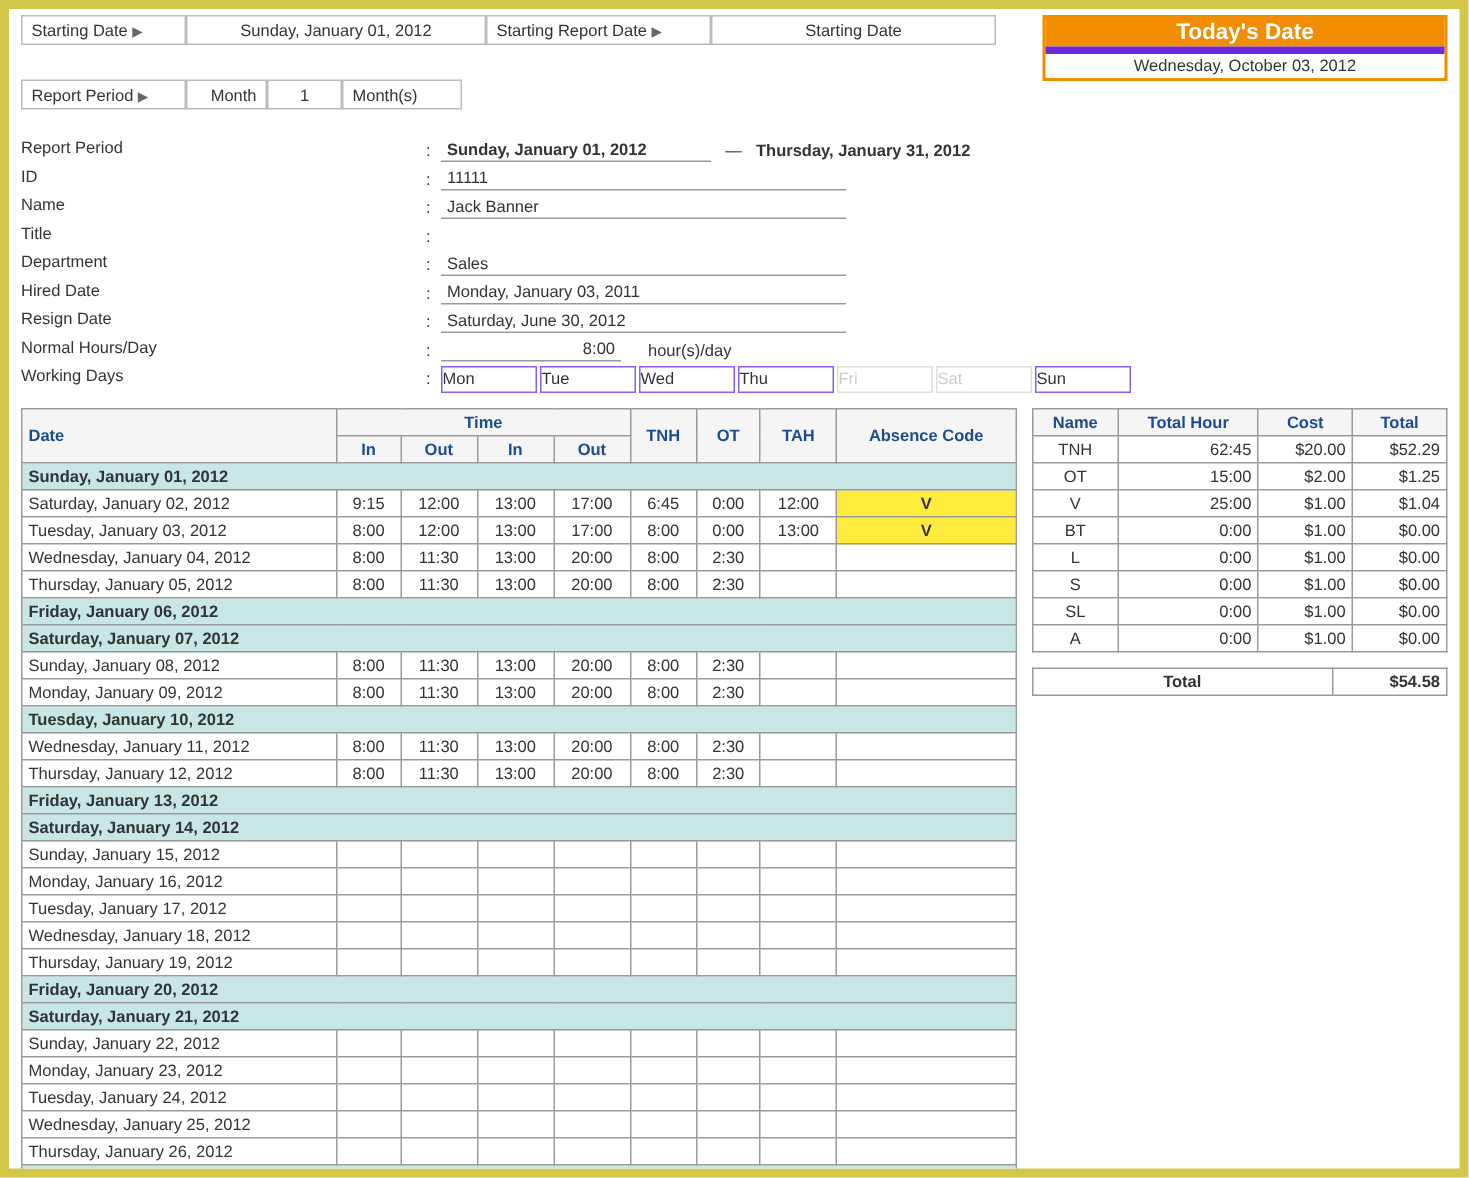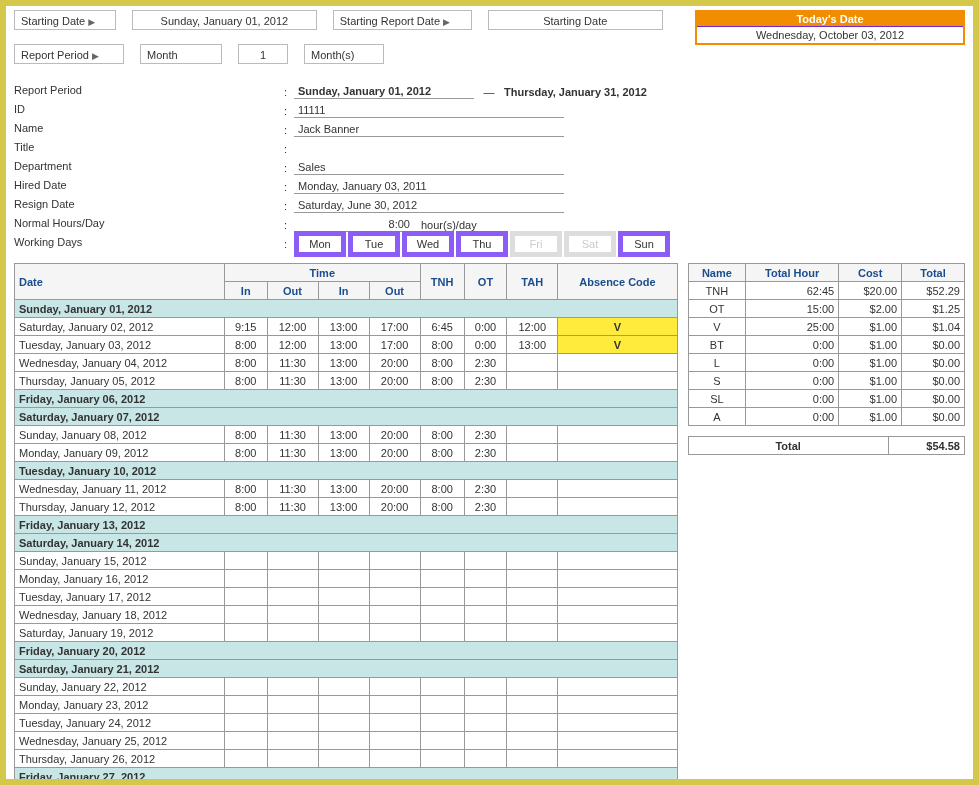--- a/index.html
+++ b/index.html
@@ -1,32 +1,32 @@
 <!DOCTYPE html>
 <html><head>
 <meta charset="utf-8">
 <style>
 *{box-sizing:border-box;margin:0;padding:0}
 body{font-family:Arial,sans-serif;font-size:11px;color:#333;background:#d4c84a;padding:6px;width:979px;height:785px;overflow:hidden}
 .page{background:#fff;width:100%;height:100%;padding:4px 8px;overflow:hidden}
-.topbar{display:flex;gap:16px;margin-bottom:2px}
+.topbar{display:flex;gap:0;margin-bottom:2px}
 .topbar .cell{border:1px solid #bbb;padding:2px 6px;height:20px;line-height:16px}
 .arrow{color:#666;font-size:9px;margin-left:3px}
 .topright{border:2px solid #f28c00;flex-shrink:0}
-.topright .tr-head{background:#f28c00;color:#fff;text-align:center;font-weight:bold;padding:1px 6px;font-size:11px}
-.topright .tr-val{text-align:center;padding:2px 6px;border-top:1px solid #6d28d9}
+.topright .tr-head{background:#f28c00;color:#fff;text-align:center;font-weight:bold;padding:1px 6px;font-size:15px}
+.topright .tr-val{text-align:center;padding:2px 6px;border-top:5px solid #6d28d9}
 .details{display:flex;margin:18px 0 10px 0;gap:0}
 .det-labels{width:270px}
 .det-labels div{padding:2px 0;height:19px}
 .det-vals{flex:1}
 .det-vals .row{display:flex;height:19px;align-items:center}
 .det-vals .val{border-bottom:1px solid #999;padding:1px 4px;min-width:120px}
 .det-vals .bold{font-weight:bold}
 .days{display:flex;gap:0}
-.days div{border:5px solid #8b5cf6;width:52px;text-align:center;padding:2px 0;margin-right:2px}
+.days div{border:1px solid #8b5cf6;width:64px;padding:2px 0;margin-right:2px}
 .days .ghost{border-color:#ddd;color:#ccc}
 .main{display:flex;gap:10px;margin-top:6px}
 table{border-collapse:collapse}
 th,td{border:1px solid #999;padding:2px 4px;font-size:11px;height:18px}
 th{background:#f5f5f5;font-weight:bold;text-align:center}
 .ts{width:670px}
 .ts th{color:#1a4d8f}
 .ts td{text-align:center}
 .ts .date-col{text-align:left;width:210px}
 .wk{background:#c8e6e6;font-weight:bold;text-align:left}
@@ -49,21 +49,21 @@
   <div class="cell" style="width:150px"><span>Starting Report Date</span><span class="arrow">▶</span></div>
   <div class="cell" style="width:190px;text-align:center">Starting Date</div>
   <div style="flex:1"></div>
   <div class="topright" style="width:270px">
     <div class="tr-head">Today's Date</div>
     <div class="tr-val">Wednesday, October 03, 2012</div>
   </div>
 </div>
 <div class="topbar" style="margin-top:-3px">
   <div class="cell" style="width:110px"><span>Report Period</span><span class="arrow">▶</span></div>
-  <div class="cell" style="width:82px;text-align:left">Month</div>
+  <div class="cell" style="width:54px;text-align:right">Month</div>
   <div class="cell" style="width:50px;text-align:center">1</div>
   <div class="cell" style="width:80px">Month(s)</div>
 </div>
 
 <div class="details">
 <div class="det-labels">
   <div>Report Period</div>
   <div>ID</div>
   <div>Name</div>
   <div>Title</div>
@@ -99,21 +99,21 @@
           <span style="width:10px">:</span>
           <span class="val" style="width:270px">Monday, January 03, 2011</span>
         </div>
   <div class="row">
           <span style="width:10px">:</span>
           <span class="val" style="width:270px">Saturday, June 30, 2012</span>
         </div>
   <div class="row">
           <span style="width:10px">:</span>
           <span class="val" style="width:50px;text-align:right">8:00</span>
-          <span style="margin-left:7px">hour(s)/day</span>
+          <span style="margin-left:18px">hour(s)/day</span>
         </div>
   <div class="row">
           <span style="width:10px">:</span>
           <span class="days" id="days-row">
             <div>Mon</div>
             <div>Tue</div>
             <div>Wed</div>
             <div>Thu</div>
             <div class="ghost">Fri</div>
             <div class="ghost">Sat</div>
@@ -286,21 +286,21 @@
             <td></td>
             <td></td>
             <td></td>
             <td></td>
             <td></td>
             <td></td>
             <td></td>
             <td></td>
           </tr>
           <tr>
-            <td class="date-col">Saturday, January 19, 2012</td>
+            <td class="date-col">Thursday, January 19, 2012</td>
             <td></td>
             <td></td>
             <td></td>
             <td></td>
             <td></td>
             <td></td>
             <td></td>
             <td></td>
           </tr>
           <tr>

